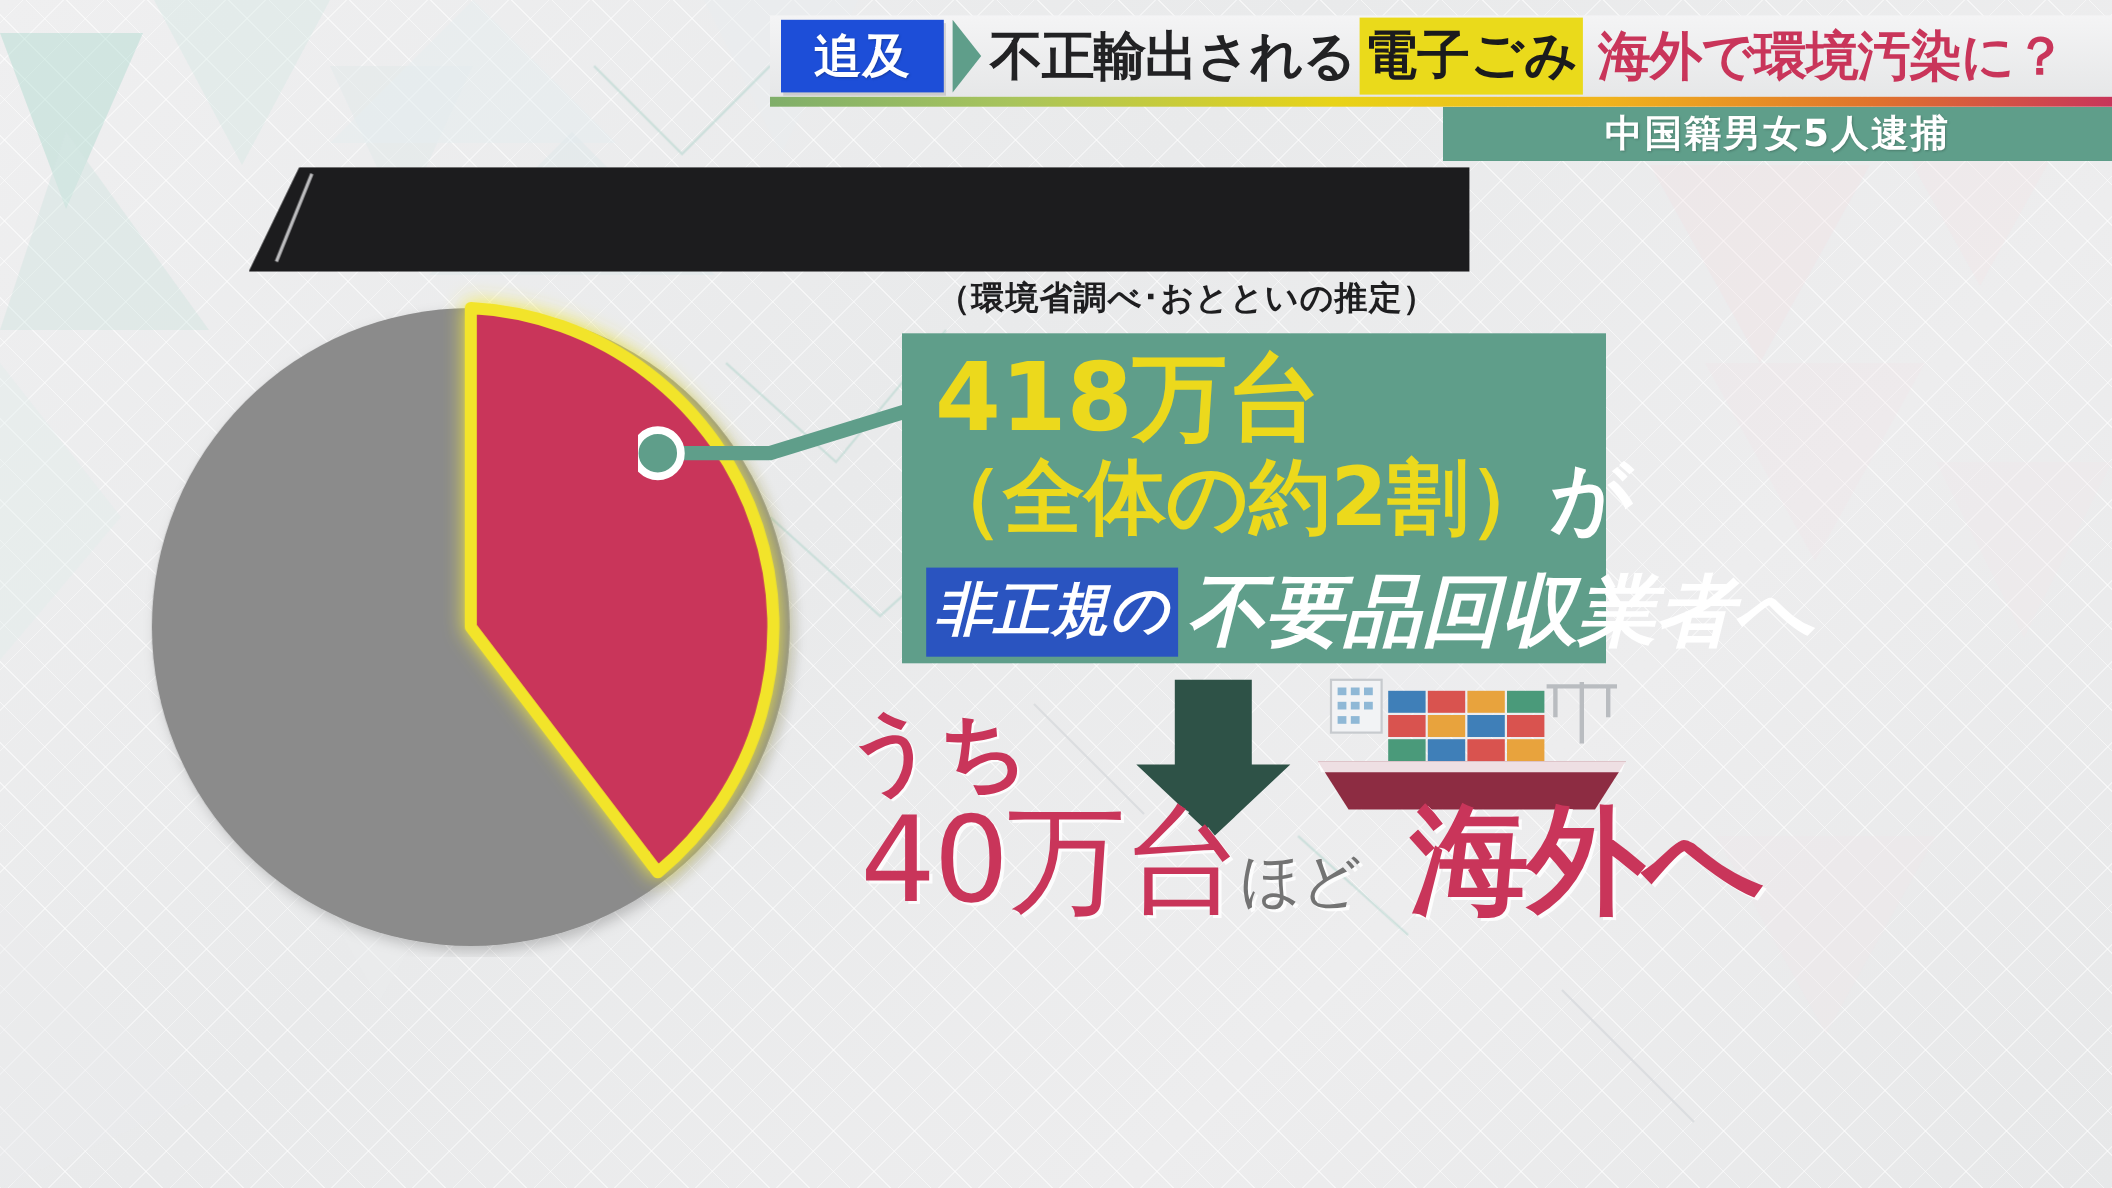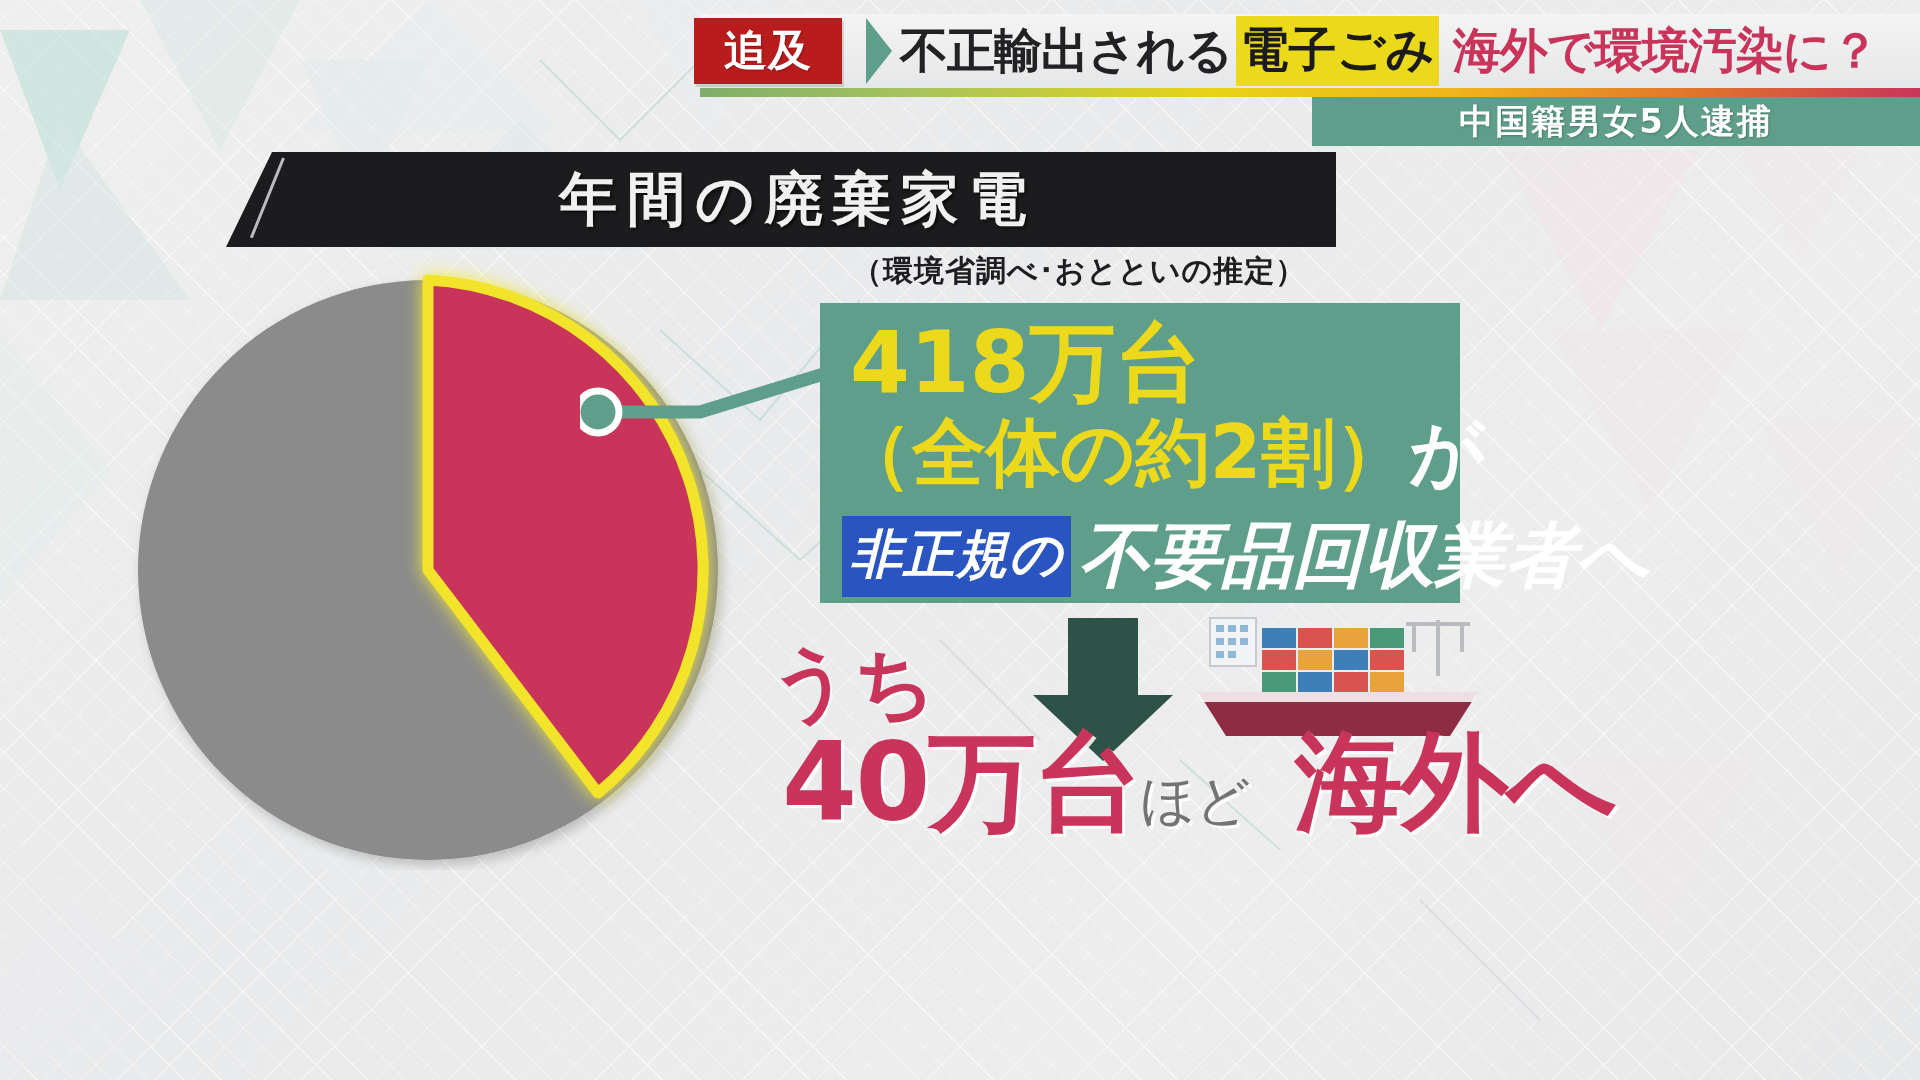--- a/index.html
+++ b/index.html
@@ -16,22 +16,22 @@
   .bg-diag{position:absolute;inset:0;
     background-image:
       repeating-linear-gradient(45deg, rgba(255,255,255,.55) 0 1px, rgba(255,255,255,0) 1px 26px),
       repeating-linear-gradient(-45deg, rgba(255,255,255,.45) 0 1px, rgba(255,255,255,0) 1px 26px);}
   .bg-shape{position:absolute;}
 
   
   .header-wrap{position:absolute;left:0;top:0;width:1920px;height:96px;}
   .hdr-plate{position:absolute;left:700px;top:14px;width:1220px;height:74px;
     background:linear-gradient(180deg,#f4f4f5 0%,#e6e7e8 100%);}
-  .hdr-tag{position:absolute;left:694px;top:18px;width:148px;height:66px;
-    background:#b91c1c;display:flex;align-items:center;justify-content:center;
+  .hdr-tag{position:absolute;left:710px;top:18px;width:148px;height:66px;
+    background:#1d4ed8;display:flex;align-items:center;justify-content:center;
     box-shadow:2px 3px 0 rgba(0,0,0,.12);}
   .hdr-tag-notch{position:absolute;left:866px;top:18px;width:0;height:0;
     border-top:33px solid transparent;border-bottom:33px solid transparent;
     border-left:26px solid #5f9e8a;}
   .hdr-tag span{color:#ffffff;font-size:43px;font-weight:bold;letter-spacing:1px;
     text-shadow:1px 1px 2px rgba(0,0,0,.25);}
   .hdr-text{position:absolute;left:900px;top:16px;height:70px;display:flex;
     align-items:center;white-space:nowrap;}
   .hdr-main{font-size:48px;font-weight:bold;color:#222224;letter-spacing:-1px;}
   .hdr-hl{font-size:48px;font-weight:bold;color:#1b1b1d;background:#eada1b;
@@ -83,21 +83,21 @@
   .blue-hl{background:#2a54c0;color:#ffffff;font-size:52px;font-weight:bold;
     padding:4px 8px 7px 8px;letter-spacing:1px;}
   .white-big{color:#ffffff;font-size:71px;font-weight:bold;letter-spacing:0px;margin-left:8px;}
 
   
   .uchi{position:absolute;left:770px;top:630px;color:#c9355a;font-size:80px;
     font-weight:bold;letter-spacing:2px;
     text-shadow:2px 2px 0 rgba(255,255,255,.9);}
   .bigline{position:absolute;left:782px;top:710px;white-space:nowrap;
     display:flex;align-items:baseline;}
-  .bigline .n{color:#c9355a;font-size:108px;font-weight:bold;letter-spacing:-2px;
+  .bigline .n{color:#c9355a;font-size:108px;font-weight:normal;letter-spacing:-2px;
     text-shadow:3px 3px 0 rgba(255,255,255,.85);}
   .bigline .sm{color:#737373;font-size:54px;font-weight:normal;letter-spacing:0px;
     text-shadow:3px 3px 0 rgba(255,255,255,.85);}
   .bigline .n2{color:#c9355a;font-size:108px;font-weight:bold;letter-spacing:-2px;
     text-shadow:3px 3px 0 rgba(255,255,255,.85);margin-left:44px;}
 
   .arrow{position:absolute;left:1028px;top:613px;}
   .ship{position:absolute;left:1192px;top:612px;}
 </style>
 </head>
@@ -156,21 +156,20 @@
 
     <div class="hdr-rule"></div>
   </div>
 
   <div class="subbar">
     <span>中国籍男女5人逮捕</span>
   </div>
 
   <div class="blackbar">
     <div class="slash"></div>
-    <div class="blackbar-title">年間の廃棄家電</div>
   </div>
 
   <div class="attrib">
     <span>（環境省調べ･おとといの推定）</span>
   </div>
 
   <div class="pie-wrap">
     <svg class="pie-svg" width="620" height="620" viewBox="0 0 620 620">
       <defs>
         <filter id="glow" x="-40%" y="-40%" width="180%" height="180%">

